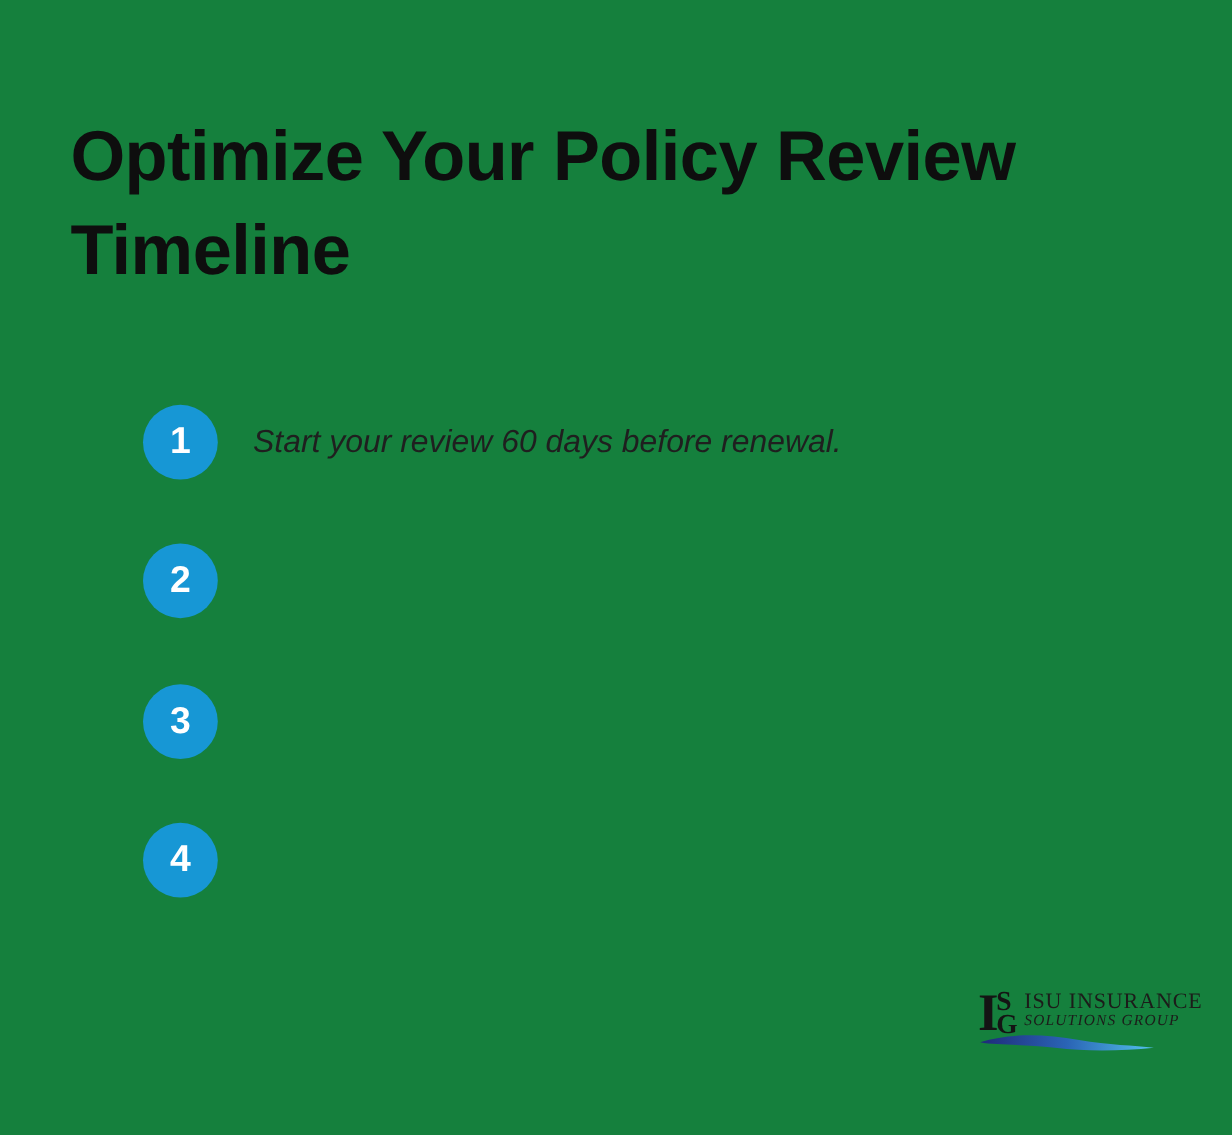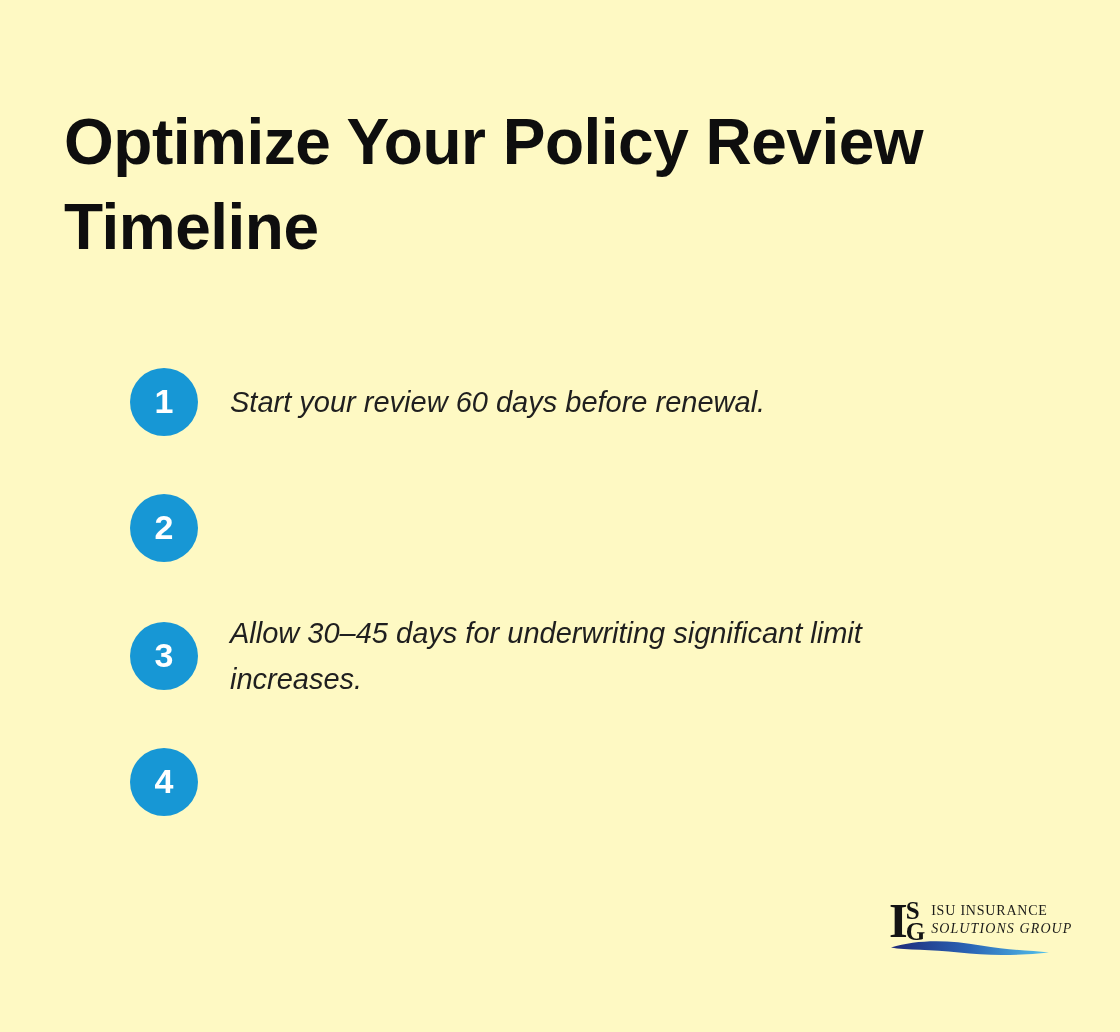--- a/index.html
+++ b/index.html
@@ -4,21 +4,21 @@
 <style>
   html, body {
     margin: 0;
     padding: 0;
     background: #c9cbcb;
   }
   .canvas {
     position: relative;
     width: 1120px;
     height: 1032px;
-    background: #fef9c3;
+    background: #15803d;
     overflow: hidden;
     font-family: "Liberation Sans", sans-serif;
   }
 
   
   .title {
     position: absolute;
     left: 64px;
     top: 100px;
     margin: 0;
@@ -103,21 +103,21 @@
     font-size: 25px;
     line-height: 21px;
   }
   .logo-text {
     margin-left: 6px;
     margin-top: 3px;
     font-family: "Liberation Serif", serif;
     color: #1c1c1a;
   }
   .logo-line1 {
-    font-size: 14px;
+    font-size: 20px;
     line-height: 19px;
     letter-spacing: 0.8px;
     white-space: nowrap;
   }
   .logo-line2 {
     font-size: 14px;
     line-height: 17px;
     letter-spacing: 1.1px;
     white-space: nowrap;
     font-style: italic;
@@ -148,22 +148,20 @@
   <div class="step step-2">
     <div class="badge">
       <span>2</span>
     </div>
   </div>
 
   <div class="step step-3">
     <div class="badge">
       <span>3</span>
     </div>
-    <div class="step-text">Allow 30–45 days for underwriting significant limit
-increases.</div>
   </div>
 
   <div class="step step-4">
     <div class="badge">
       <span>4</span>
     </div>
   </div>
 
   <div class="logo">
     <div class="logo-row">

